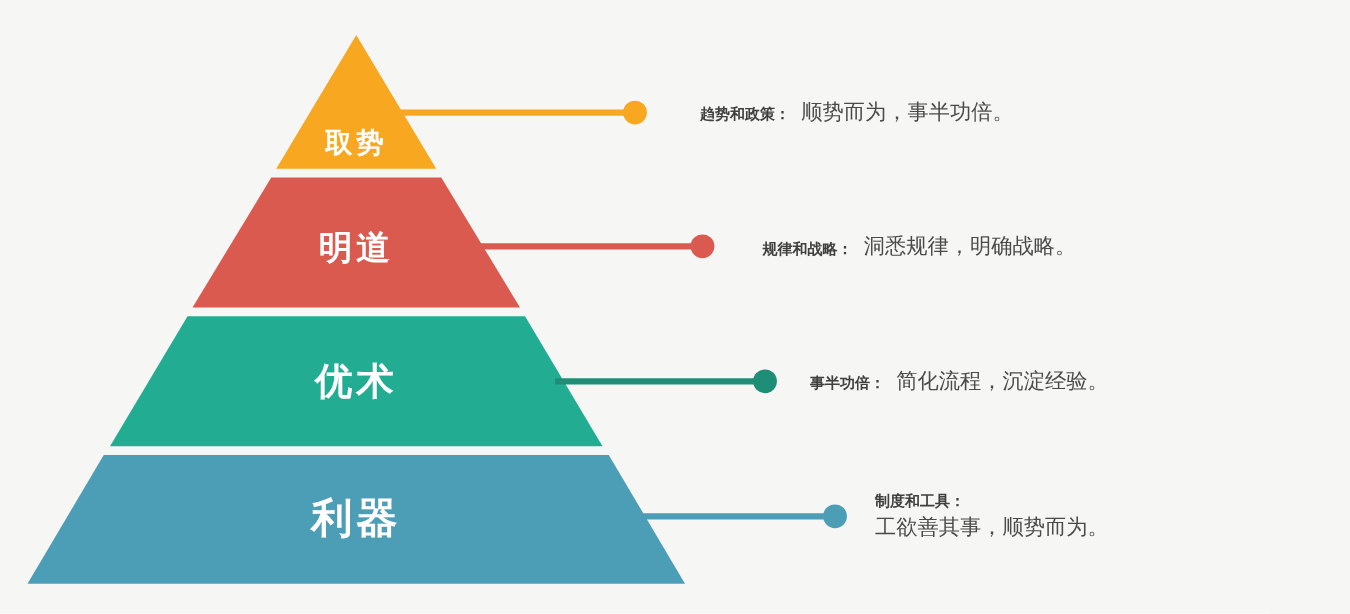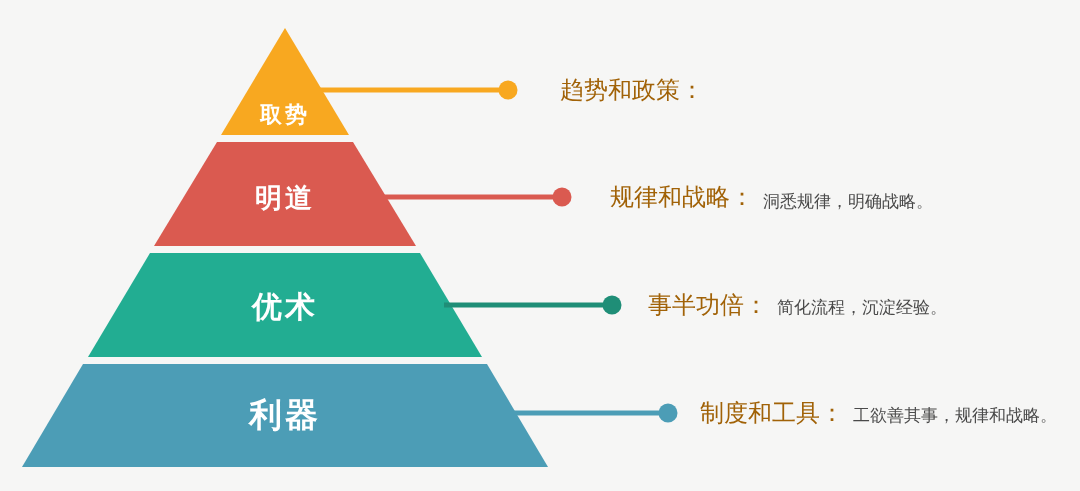--- a/index.html
+++ b/index.html
@@ -28,23 +28,23 @@
   }
 
   .note {
     position: absolute;
     transform: translateY(-50%);
     display: flex;
     align-items: baseline;
     white-space: nowrap;
   }
   .note-title {
-    font-size: 24px;
-    font-weight: normal;
-    color: #a16207;
+    font-size: 12px;
+    font-weight: bold;
+    color: #404040;
     margin-right: 9px;
   }
   .note-desc {
     font-size: 17px;
     color: #4a4a4a;
   }
 </style>
 </head>
 <body>
 
@@ -73,30 +73,31 @@
     <circle cx="668" cy="413" r="9.5" fill="#4C9DB6"></circle>
 
     <text class="level-label" x="285" y="114" font-size="22" text-anchor="middle" dominant-baseline="central">取势</text>
     <text class="level-label" x="285" y="198" font-size="27" text-anchor="middle" dominant-baseline="central">明道</text>
     <text class="level-label" x="285" y="306" font-size="30" text-anchor="middle" dominant-baseline="central">优术</text>
     <text class="level-label" x="285" y="414" font-size="33" text-anchor="middle" dominant-baseline="central">利器</text>
   </svg>
 
   <div class="note" style="left:560px; top:90px;">
     <span class="note-title">趋势和政策：</span>
+    <span class="note-desc">顺势而为，事半功倍。</span>
   </div>
 
   <div class="note" style="left:610px; top:197px;align-items:flex-end;">
     <span class="note-title">规律和战略：</span>
     <span class="note-desc">洞悉规律，明确战略。</span>
   </div>
 
   <div class="note" style="left:648px; top:305px;">
     <span class="note-title">事半功倍：</span>
     <span class="note-desc">简化流程，沉淀经验。</span>
   </div>
 
-  <div class="note" style="left:700px; top:413px;">
+  <div class="note" style="left:700px; top:413px;flex-direction:column;">
     <span class="note-title">制度和工具：</span>
-    <span class="note-desc">工欲善其事，规律和战略。</span>
+    <span class="note-desc">工欲善其事，顺势而为。</span>
   </div>
 
 </div>
 
 </body></html>

